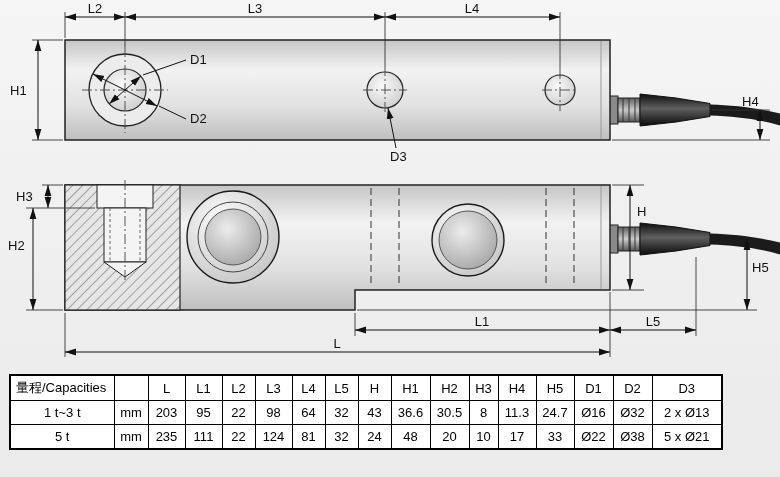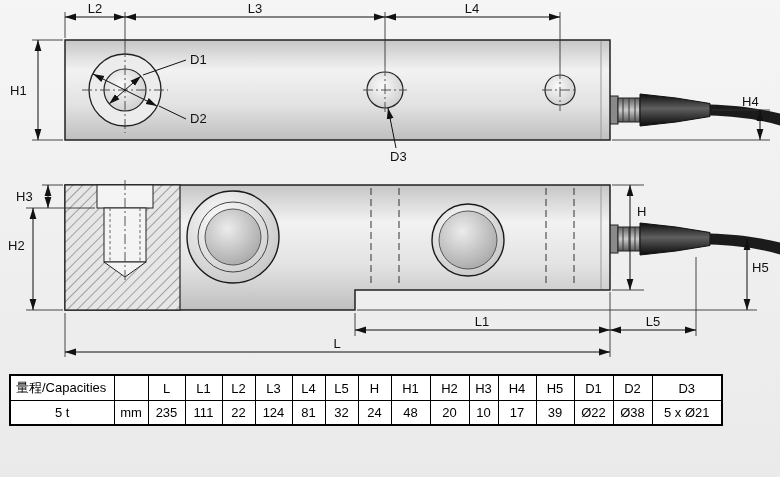--- a/index.html
+++ b/index.html
@@ -260,34 +260,53 @@
             <th>H3</th>
             <th>H4</th>
             <th>H5</th>
             <th>D1</th>
             <th>D2</th>
             <th>D3</th>
           </tr>
       </thead>
       <tbody id="body-rows">
           <tr>
+            <td>1 t~3 t</td>
+            <td>mm</td>
+            <td>203</td>
+            <td>95</td>
+            <td>22</td>
+            <td>98</td>
+            <td>64</td>
+            <td>32</td>
+            <td>43</td>
+            <td>36.6</td>
+            <td>30.5</td>
+            <td>8</td>
+            <td>11.3</td>
+            <td>24.7</td>
+            <td>Ø16</td>
+            <td>Ø32</td>
+            <td>2 x Ø13</td>
+          </tr>
+          <tr>
             <td>5 t</td>
             <td>mm</td>
             <td>235</td>
             <td>111</td>
             <td>22</td>
             <td>124</td>
             <td>81</td>
             <td>32</td>
             <td>24</td>
             <td>48</td>
             <td>20</td>
             <td>10</td>
             <td>17</td>
-            <td>39</td>
+            <td>33</td>
             <td>Ø22</td>
             <td>Ø38</td>
             <td>5 x Ø21</td>
           </tr>
         </tbody>
     </table>
   </div>
 </div>
 
 </body></html>

